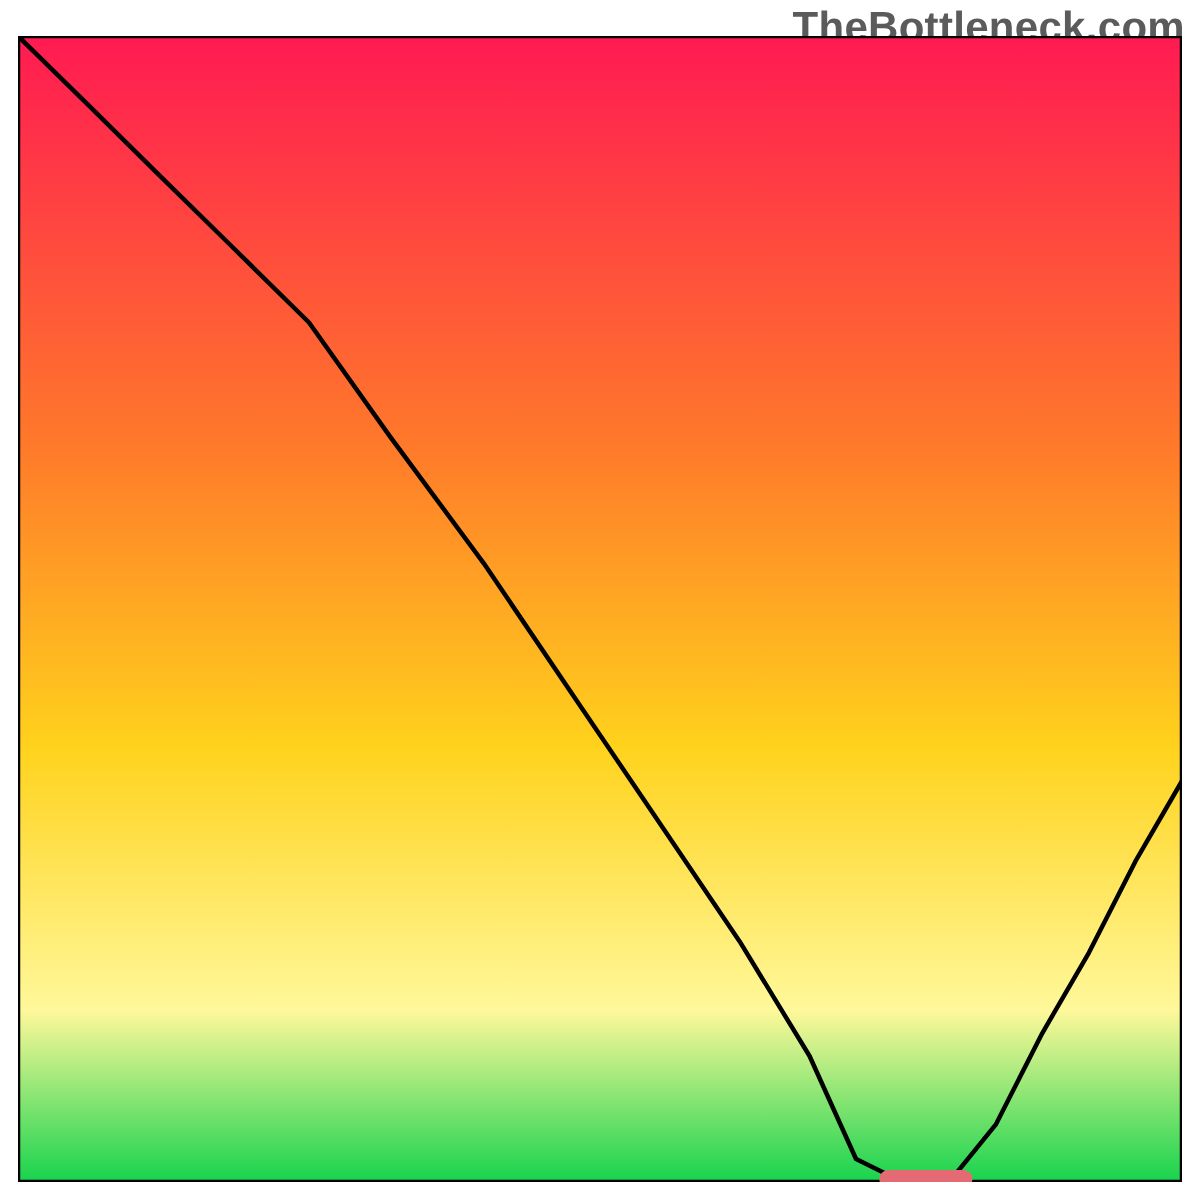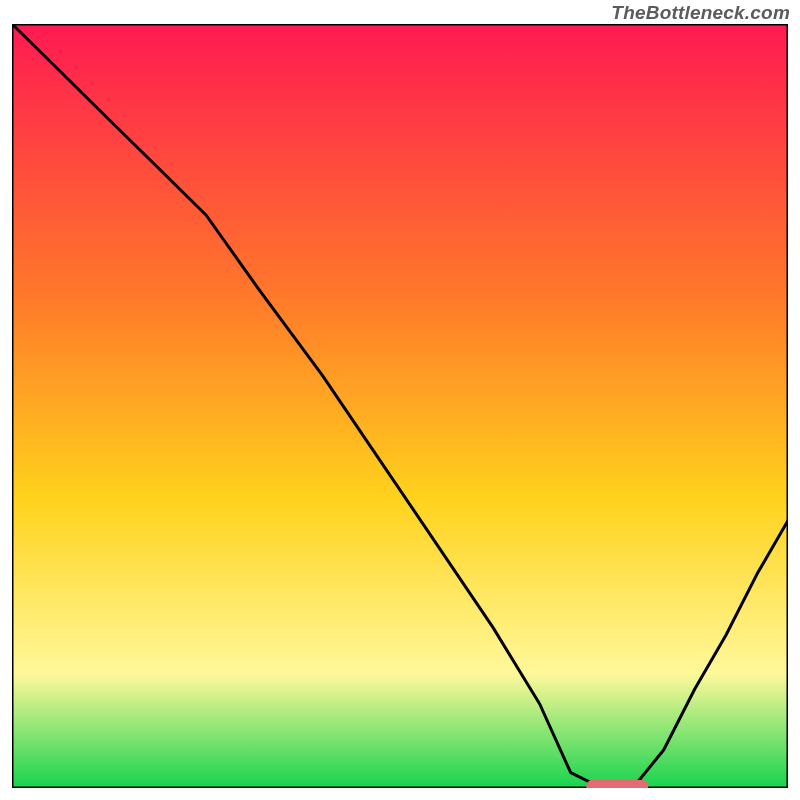--- a/index.html
+++ b/index.html
@@ -12,25 +12,24 @@
     font-family: Arial, Helvetica, sans-serif;
   }
   .frame {
     position: absolute;
     inset: 0;
   }
   .watermark {
     position: absolute;
     top: 2px;
     right: 10px;
-    font-size: 19px;
+    font-size: 28px;
     font-weight: 600;
     color: #5b5b5b;
     letter-spacing: 0.2px;
-    font-style: italic;
   }
   .plot {
     position: absolute;
     left: 12px;
     top: 24px;
     width: 776px;
     height: 764px;
   }
   .plot svg {
     display: block;

